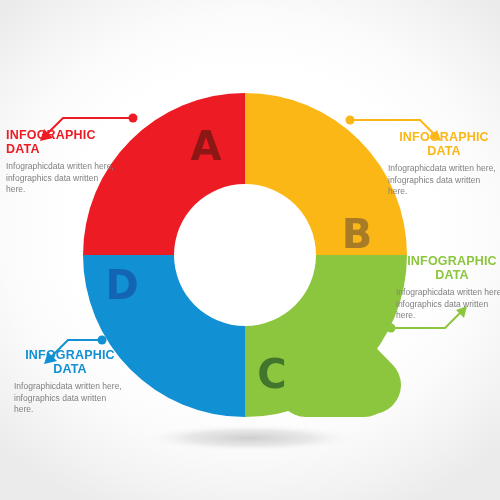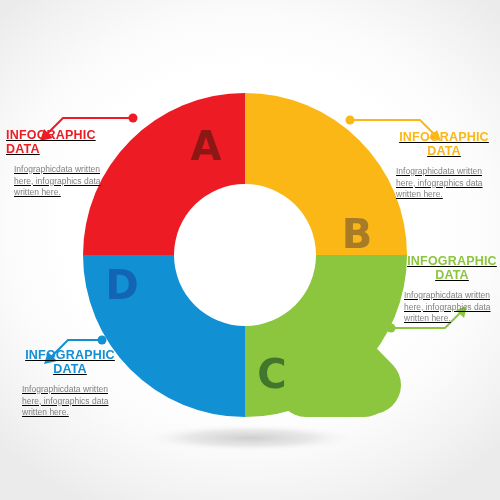--- a/index.html
+++ b/index.html
@@ -25,37 +25,36 @@
     position: absolute;
     left: 0;
     top: 0;
     width: 500px;
     height: 500px;
   }
 
   .callout {
     position: absolute;
     width: 112px;
-    text-decoration: underline;
   }
 
   .callout-title {
     font-size: 12.5px;
     font-weight: bold;
     line-height: 14px;
     letter-spacing: 0.2px;
     margin: 0 0 5px 0;
     text-align: center;
   }
 
   .callout-body {
     font-size: 8.5px;
     line-height: 11.5px;
     color: #808080;
-    margin: 8px;
+    margin: 0;
   }
 
   
   #callout-a { left: 6px;  top: 128px; text-align: left; }
   #callout-a .callout-title { color: #ED1C24; }
 
   #callout-b { left: 388px; top: 130px; }
   #callout-b .callout-title { color: #FBB715; }
 
   #callout-c { left: 396px; top: 254px; }

